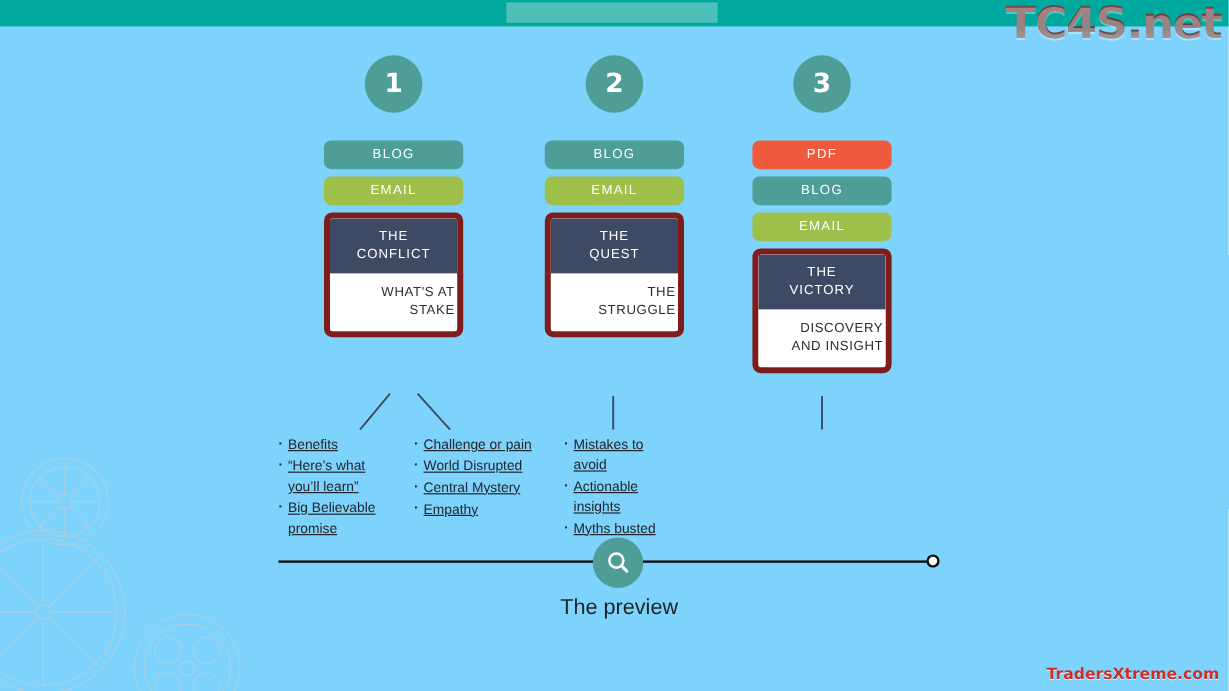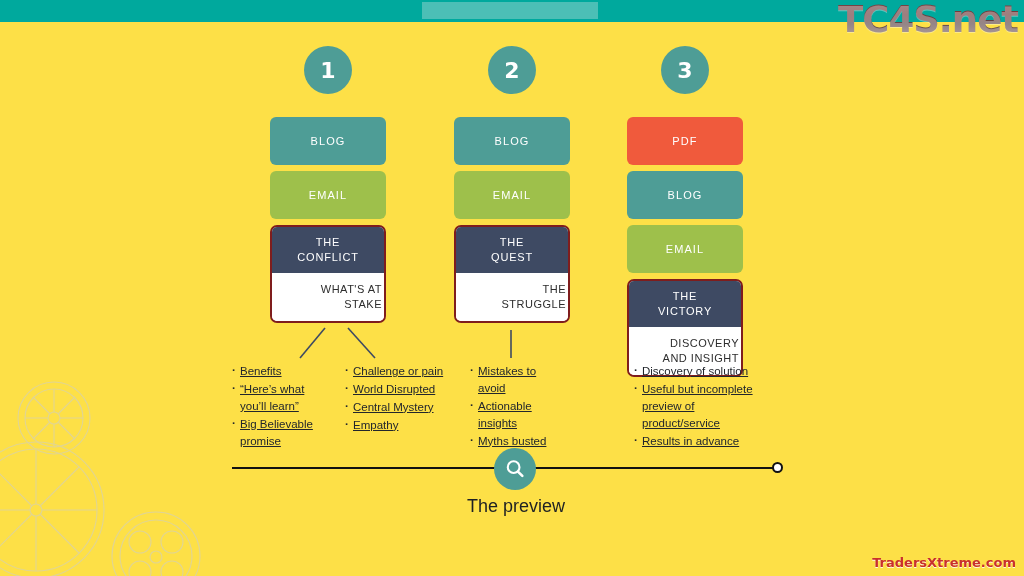--- a/index.html
+++ b/index.html
@@ -5,21 +5,21 @@
   * { box-sizing: border-box; margin: 0; padding: 0; }
   html, body {
     width: 1024px; height: 576px;
     overflow: hidden;
     background: #ffffff;
     font-family: "Liberation Sans", sans-serif;
   }
   #stage {
     position: relative;
     width: 1024px; height: 576px;
-    background: #fde047;
+    background: #7dd3fc;
     overflow: hidden;
   }
 
   
   #topbar {
     position: absolute; left: 0; top: 0;
     width: 1024px; height: 22px;
     background: #00A99D;
   }
   #topbar-inset {
@@ -63,34 +63,34 @@
     display: flex; align-items: center; justify-content: center;
     font-size: 22px; font-weight: bold;
     font-family: "DejaVu Sans", sans-serif;
     margin: 0 auto;
   }
   #col1 .num-circle { margin-left: 34px; }
   #col2 .num-circle { margin-left: 34px; }
   #col3 .num-circle { margin-left: 34px; }
 
   .pill {
-    width: 116px; height: 48px;
+    width: 116px; height: 24px;
     border-radius: 6px;
     display: flex; align-items: center; justify-content: center;
     color: #fff; font-size: 11px; letter-spacing: 1.1px;
     font-family: "Liberation Sans", sans-serif;
   }
   .pill-pdf   { background: #F05A3C; }
   .pill-blog  { background: #4E9D96; }
   .pill-email { background: #9FC council; }
   .pill-email { background: #9EC04B; }
 
   .card {
     width: 116px;
-    border: 2px solid #7f1d1d;
+    border: 5px solid #7f1d1d;
     border-radius: 7px;
     overflow: hidden;
     background: #fff;
   }
   .card-top {
     background: #3E4A63;
     color: #fff;
     font-size: 11px; letter-spacing: .8px;
     text-align: center;
     padding: 8px 2px 9px;
@@ -276,25 +276,20 @@
       <li>Challenge or pain</li>
       <li>World Disrupted</li>
       <li>Central Mystery</li>
       <li>Empathy</li>
     </ul>
   <ul class="bullets" id="b3">
       <li>Mistakes to avoid</li>
       <li>Actionable insights</li>
       <li>Myths busted</li>
     </ul>
-  <ul class="bullets" id="b4">
-      <li>Discovery of solution</li>
-      <li>Useful but incomplete preview of product/service</li>
-      <li>Results in advance</li>
-    </ul>
 
   <div id="timeline-line"></div>
   <div id="timeline-enddot"></div>
   <div id="timeline-badge">
     <svg width="22" height="22" viewBox="0 0 24 24">
       <circle cx="10.5" cy="10" r="6.4" fill="none" stroke="#fff" stroke-width="2.3"></circle>
       <line x1="15.2" y1="14.8" x2="20" y2="19.6" stroke="#fff" stroke-width="2.8" stroke-linecap="round"></line>
     </svg>
   </div>
   <div id="timeline-label">The preview</div>

